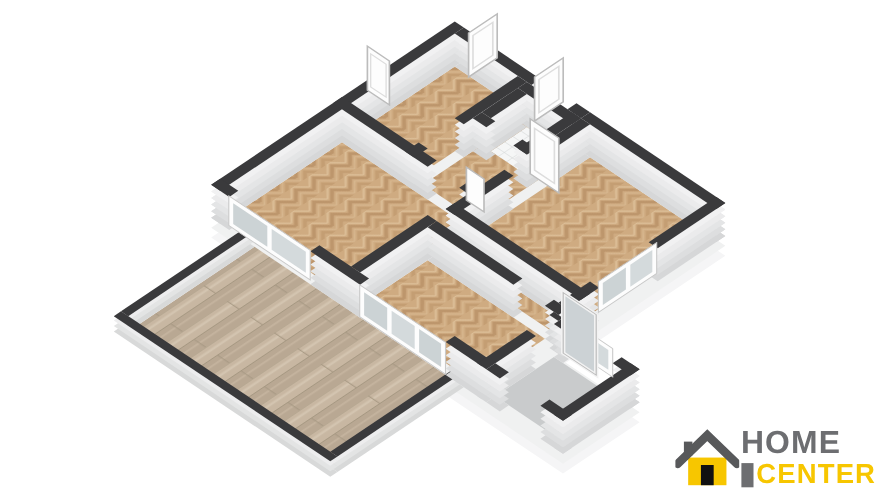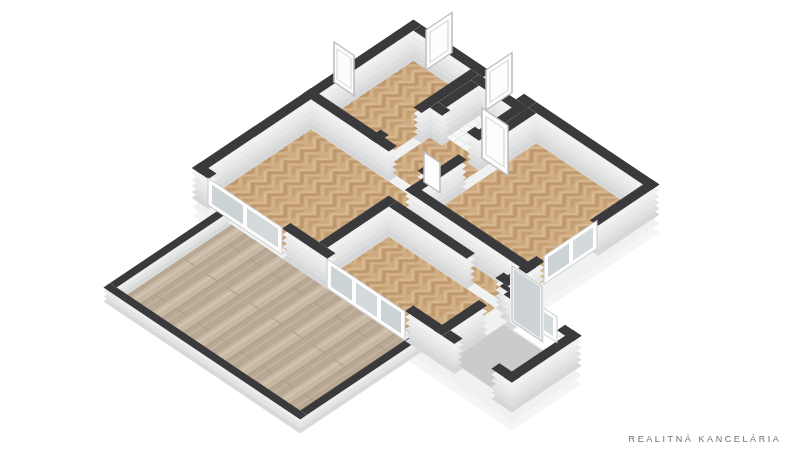--- a/index.html
+++ b/index.html
@@ -186,16 +186,30 @@
       <rect x="0" y="0" width="16" height="30" fill="#fdfdfd" stroke="#bcbcbc" stroke-width="1.5"></rect>
     </g>
     <g transform="translate(512,266) skewY(33.8)">
       <rect x="0" y="0" width="30" height="55" fill="#ccd2d5" stroke="#f2f2f2" stroke-width="4"></rect>
       <rect x="0" y="0" width="30" height="55" fill="none" stroke="#b9b9b9" stroke-width="1"></rect>
     </g>
   </g>
 </svg>
 
 <div class="logo">
-  <div class="logo-tagline">REALITNÁ KANCELÁRIA</div>
+  <div class="logo-top">
+    <svg class="logo-house" viewBox="0 0 60 58">
+      <rect x="12" y="30" width="36" height="26" fill="var(--logo-yellow)"></rect>
+      <rect x="24" y="37" width="12" height="19" fill="#111111"></rect>
+      <path d="M2,36 L30,9 L58,36" stroke="#58595b" stroke-width="8" fill="none" stroke-linecap="round"></path>
+      <rect x="8" y="15" width="8" height="13" fill="#58595b"></rect>
+    </svg>
+    <div class="logo-words">
+      <span class="logo-line1">HOME</span>
+      <span class="logo-line2">
+            <span class="censq"></span>
+            <span>CENTER</span>
+          </span>
+    </div>
+  </div>
 </div>
 
 </div>
 
 </body></html>

